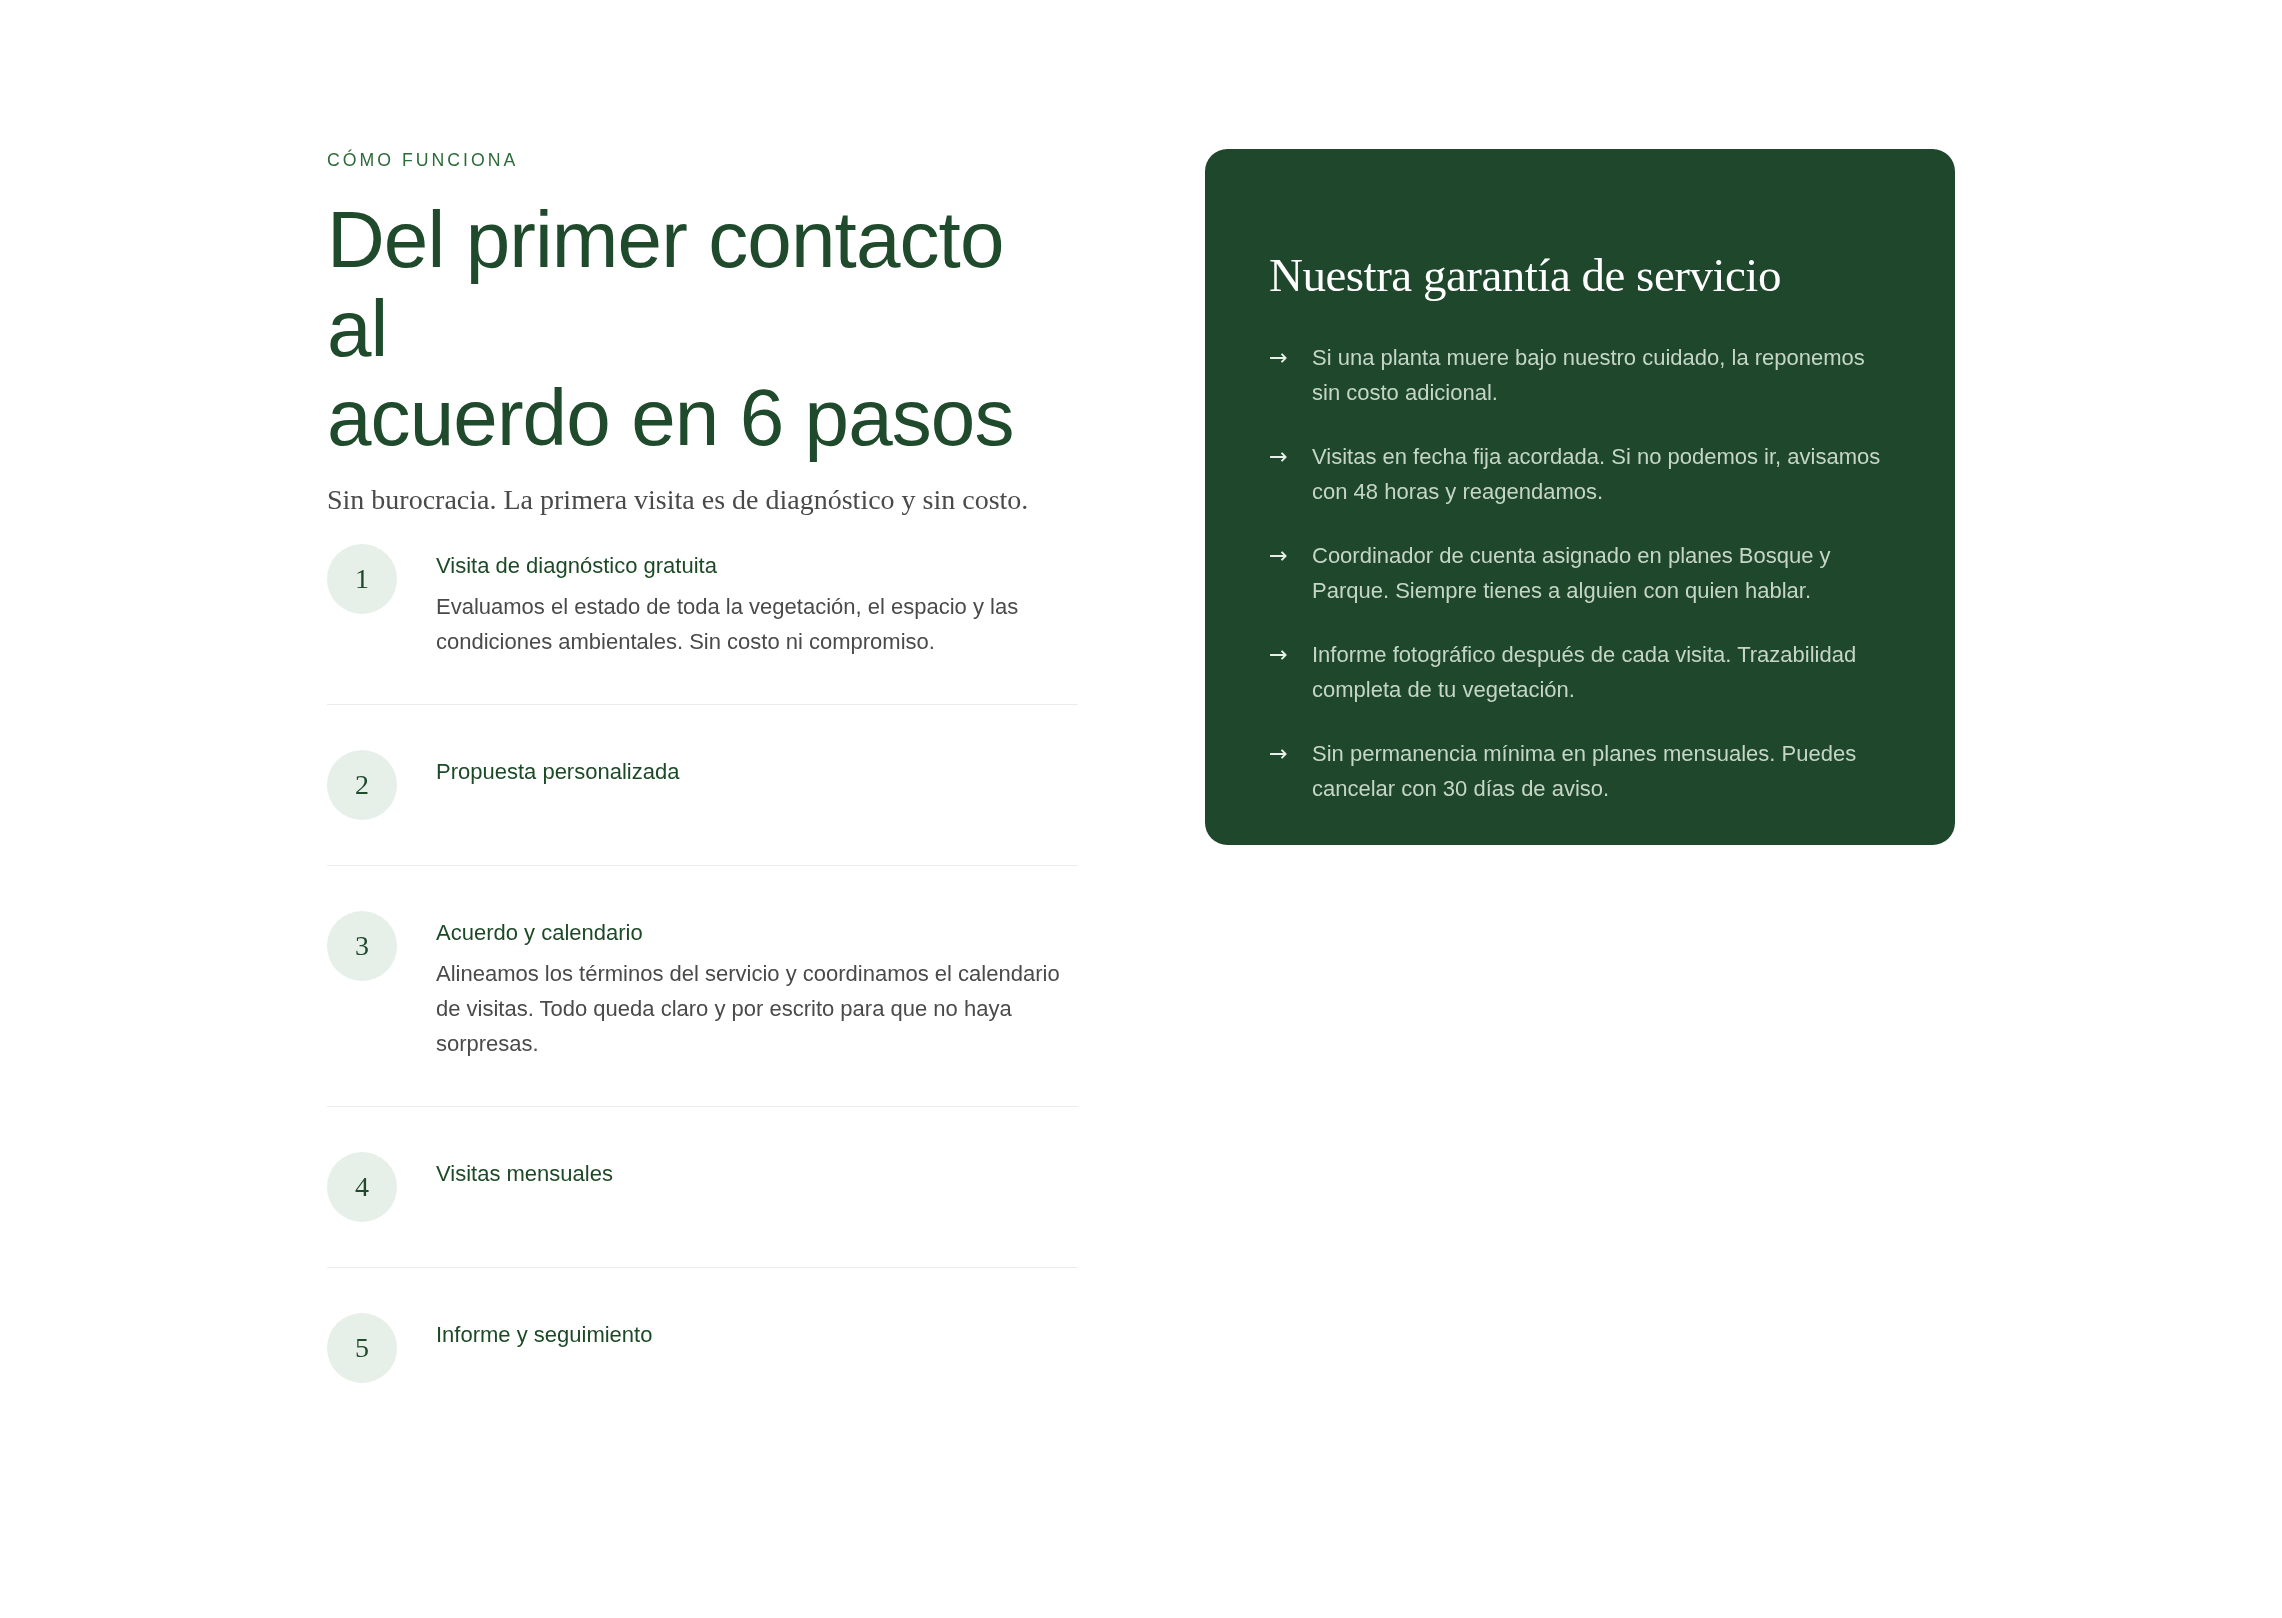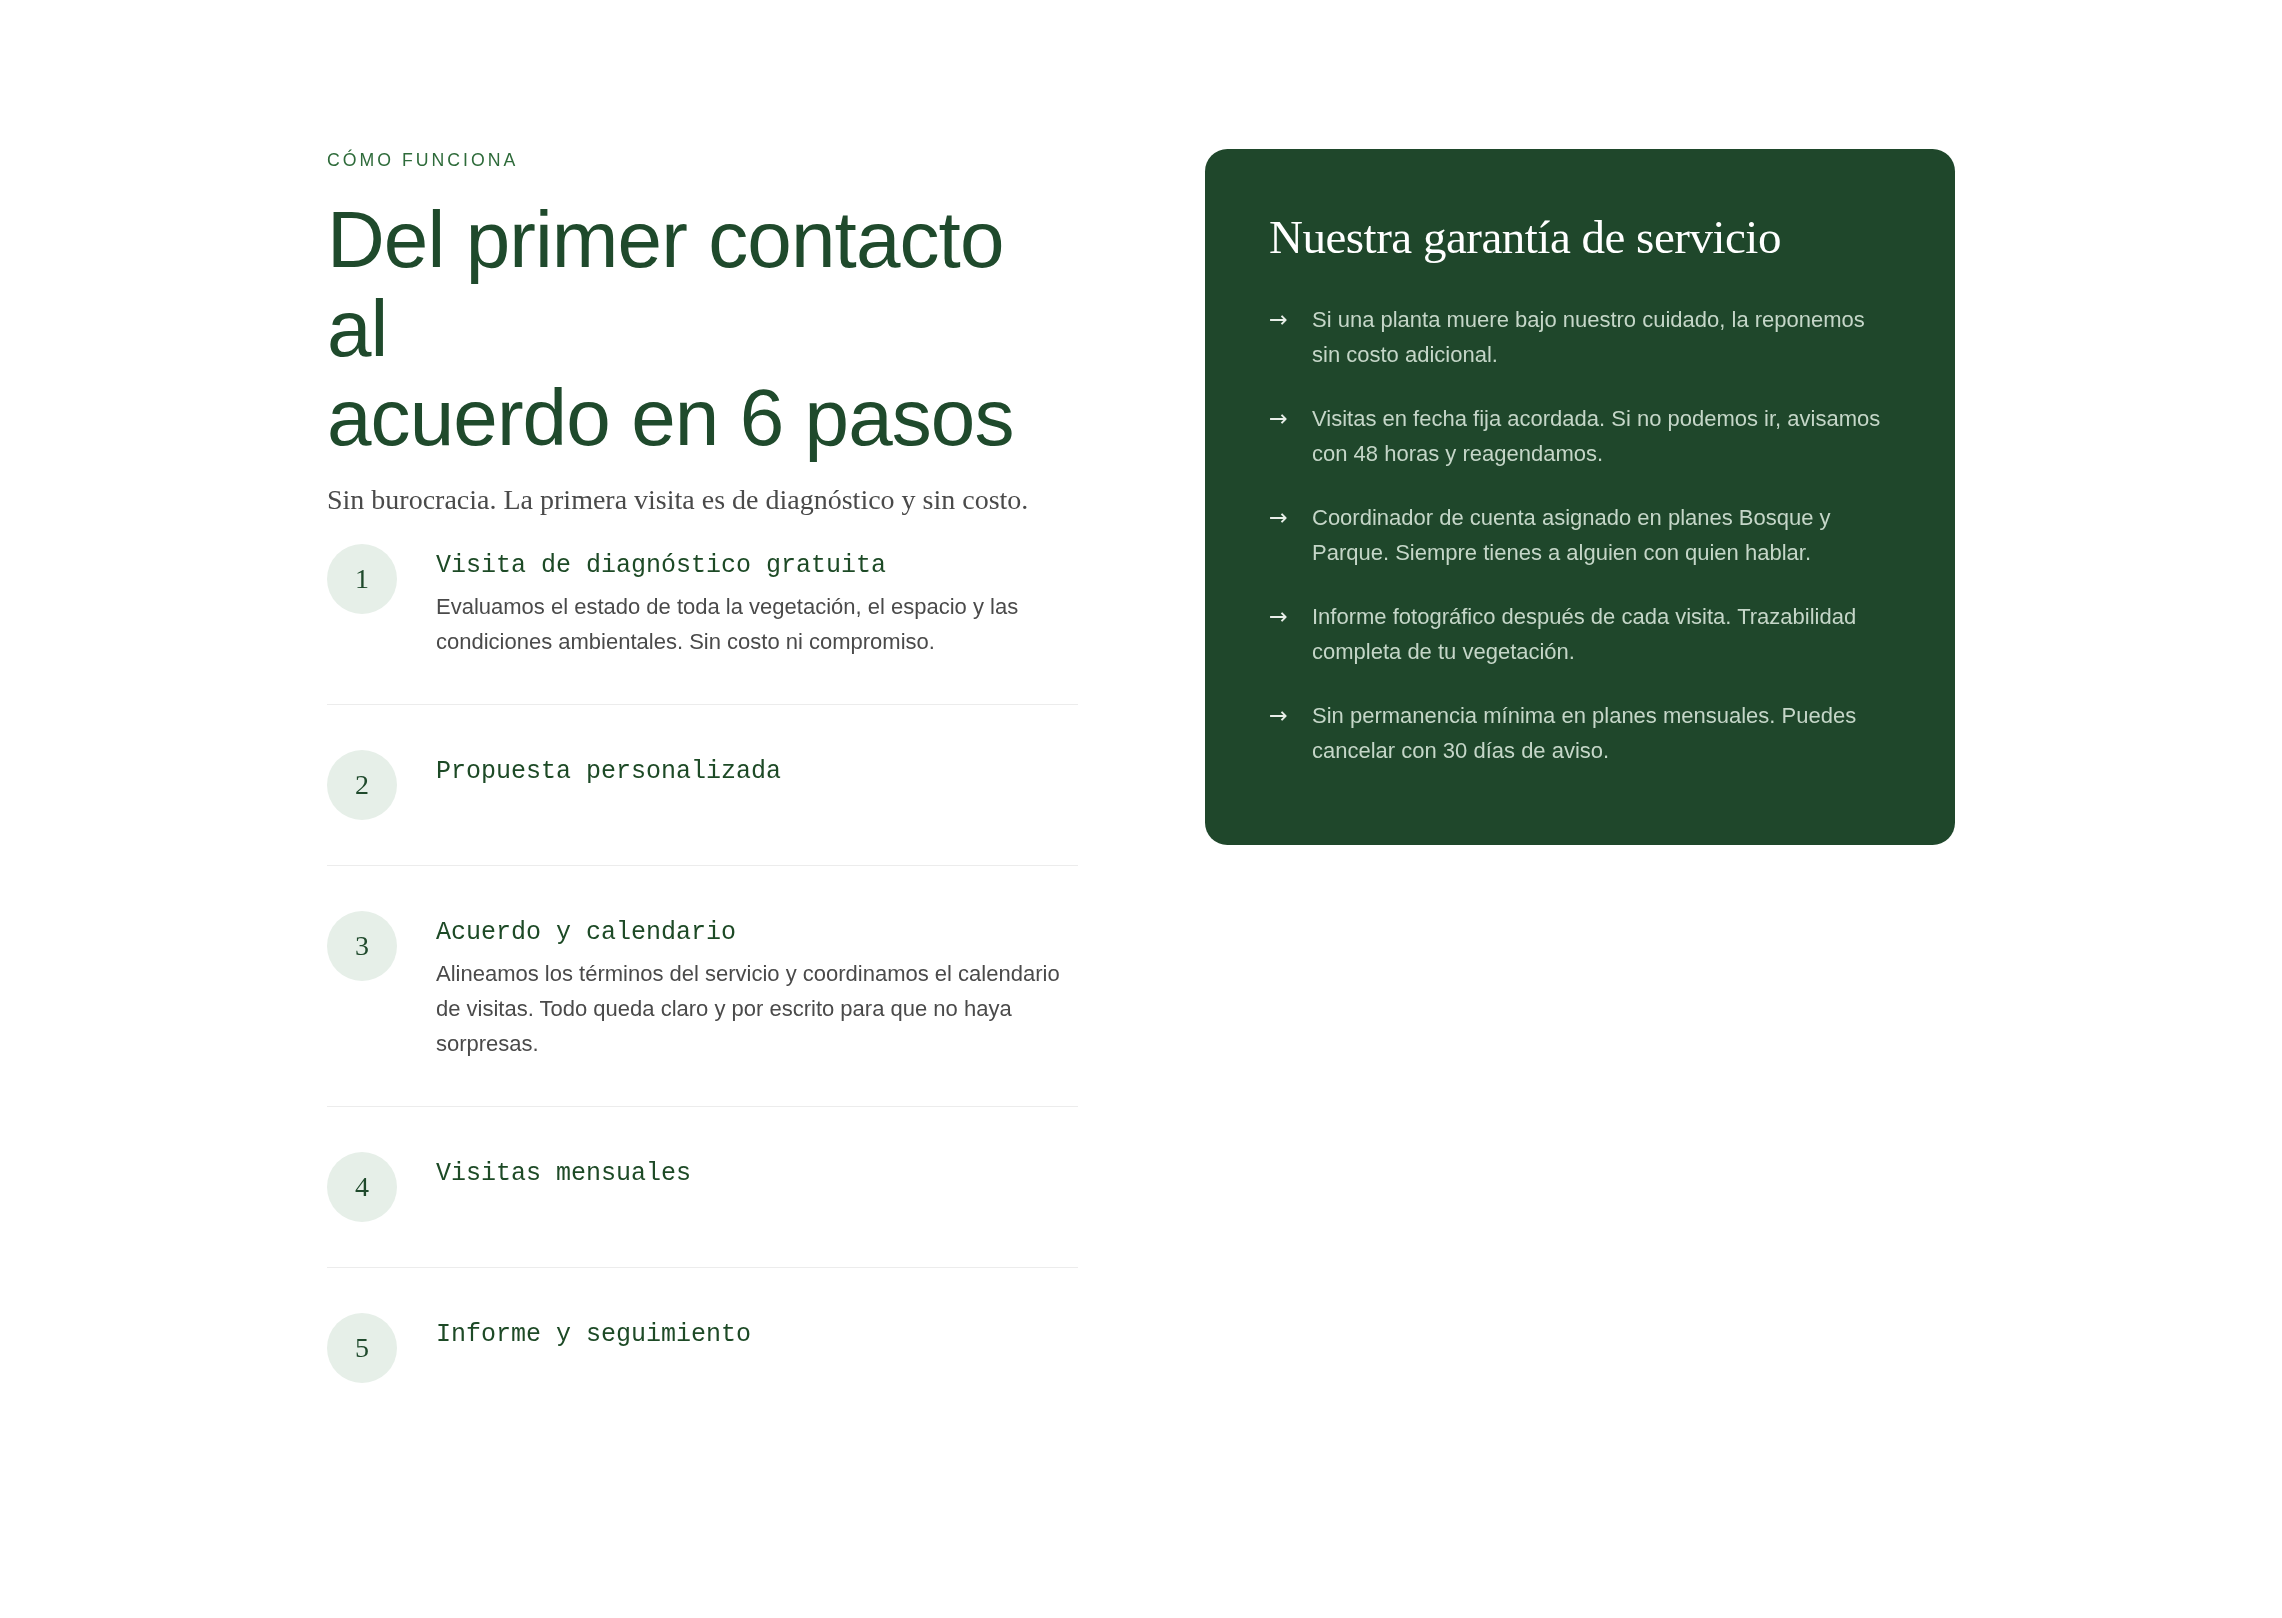--- a/index.html
+++ b/index.html
@@ -14,27 +14,27 @@
   .subtitle { font-family: Liberation Serif, serif; font-size: 28px; color: #4a4a4a;
               margin: 20.5px 0 0 0; line-height: 34px; }
   .steps { position: absolute; left: 327px; top: 544px; width: 751px; }
   .step { display: flex; align-items: flex-start; border-bottom: 0.9px solid #ececec;
           padding: 0 0 45px 0; margin-bottom: 45px; }
   .step:last-child { border-bottom: none; margin-bottom: 0; }
   .num { flex: 0 0 70px; width: 70px; height: 70px; border-radius: 50%; background: #e6efe8;
          display: flex; align-items: center; justify-content: center;
          font-family: "Liberation Serif", "DejaVu Serif", serif; font-size: 28px; color: #1f4a2c; }
   .step-text { margin-left: 39px; flex: 1; }
-  .step-title { font-family: Liberation Mono, monospace; font-size: 25px; font-weight: 500;
+  .step-title { font-family: Liberation Sans, sans-serif; font-size: 22px; font-weight: 500;
                 color: #1d4a26; margin: 5.6px 0 0 0; line-height: 32px; }
   .step-body { font-family: "Liberation Sans", sans-serif; font-size: 22px; color: #4a4a4a;
                line-height: 35px; margin: 7.5px 0 0 0; }
   .card { position: absolute; left: 1205px; top: 149px; width: 750px; height: 696px;
           background: #1f472b; border-radius: 22.4px; box-sizing: border-box;
-          padding: 60px 64px 0 64px; }
+          padding: 98px 64px 0 64px; }
   .card-title { font-family: "Liberation Serif", "DejaVu Serif", serif; font-weight: 400;
                 font-size: 47px; line-height: 56px; color: #ffffff; margin: 0; letter-spacing: -0.5px; }
   .guarantees { list-style: none; margin: 37px 0 0 0; padding: 0; }
   .guarantee { display: flex; align-items: flex-start; margin-bottom: 29px; }
   .arrow { flex: 0 0 43px; color: #e8efe9; font-size: 22.4px; line-height: 35px; }
   .g-text { font-family: "Liberation Sans", sans-serif; font-size: 22px; line-height: 35px;
             color: #c5d6c8; }
 </style>
 </head>
 <body>

